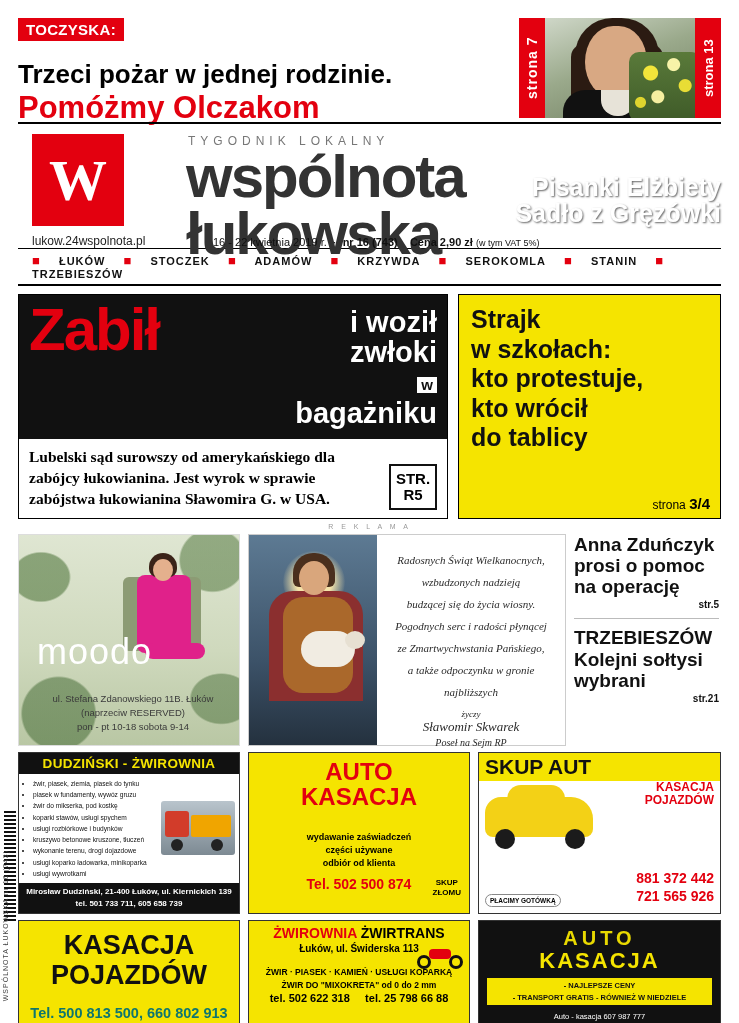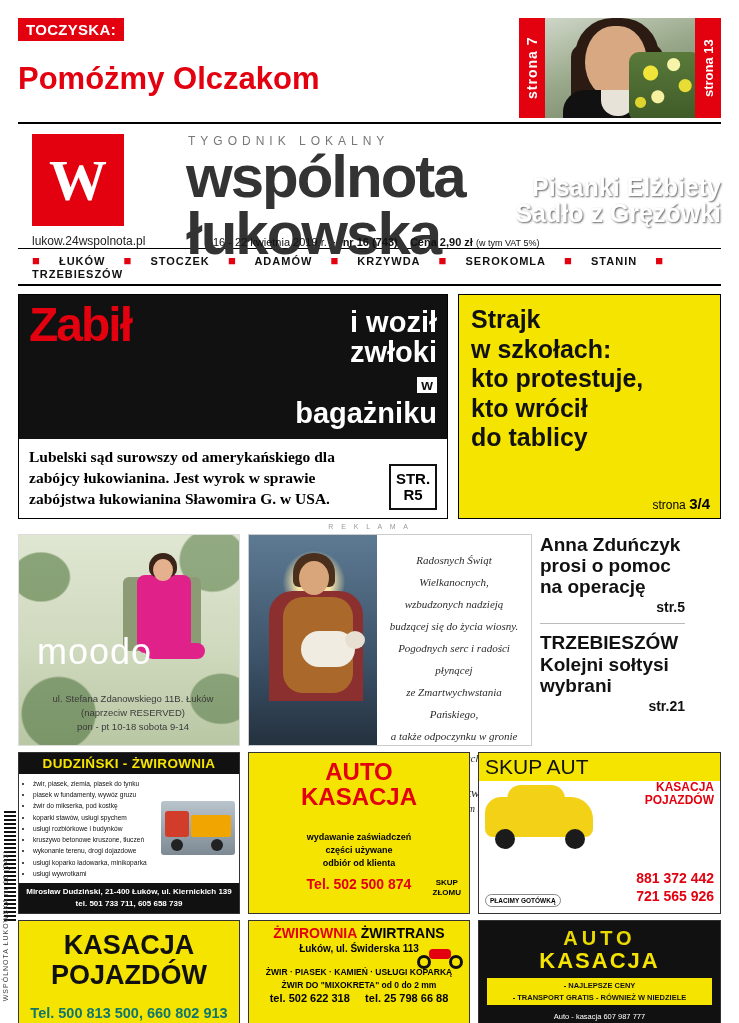--- a/index.html
+++ b/index.html
@@ -103,21 +103,21 @@
     border-top:1px solid #000; border-bottom:2px solid #000; margin-top:6px; padding:4px 14px;
     font-size:11px; font-weight:bold; letter-spacing:1px; color:#111;
   }
   .towns span { margin-right:14px; }
   .towns .dot { color:#e3000f; font-size:13px; }
 
   
   .lead { display:flex; gap:10px; margin-top:8px; }
   .lead-main { width:430px; border:1px solid #000; }
   .lead-top { background:#111; padding:8px 10px 10px 10px; display:flex; align-items:flex-start; }
-  .zabil { color:#e3000f; font-size:48px; font-weight:bold; line-height:0.9; letter-spacing:-2px; }
+  .zabil { color:#e3000f; font-size:60px; font-weight:bold; line-height:0.9; letter-spacing:-2px; }
   .lead-right-txt { color:#fff; font-size:29px; font-weight:bold; line-height:1.05; margin-left:8px; margin-top:4px; text-align:right; flex:1;}
   .lead-right-txt .wbox { display:inline-block; background:#fff; color:#111; font-size:15px; padding:0 4px; vertical-align:middle;}
   .lead-bottom { background:#fff; padding:8px 10px; display:flex; }
   .lead-bottom p { margin:0; font-size:15.5px; font-weight:bold; line-height:1.35; font-family:"Liberation Serif", serif; flex:1;}
   .str-r5 {
     width:48px; height:46px; border:2px solid #111; margin-left:8px; align-self:flex-end;
     font-weight:bold; font-size:15px; display:flex; flex-direction:column; align-items:center; justify-content:center;
     line-height:1.05;
   }
   .lead-side {
@@ -148,61 +148,61 @@
   .ad-moodo .model-hair { position:absolute; right:62px; top:18px; width:28px; height:24px; border-radius:14px 14px 8px 8px; background:#3a2318;}
   .ad-moodo .model-leg { position:absolute; right:34px; top:108px; width:60px; height:16px; background:#e0218a; border-radius:8px;}
   .ad-moodo .logo {
     position:absolute; left:18px; top:96px; font-size:36px; color:#fff; letter-spacing:1px;
     font-family:"Liberation Sans", sans-serif;
   }
   .ad-moodo .addr {
     position:absolute; left:0; right:0; bottom:10px; text-align:center; font-size:9.5px; color:#3a3a3a; line-height:1.5;margin-left:8px;
   }
   .ad-easter {
-    width:284px; height:212px; border:1px solid #ccc; display:flex; background:#fff;
+    width:318px; height:212px; border:1px solid #ccc; display:flex; background:#fff;
   }
   .ad-easter .pic {
     width:128px; background:linear-gradient(180deg,#5d7a93 0%,#3c5268 60%,#24313e 100%); position:relative; overflow:hidden;
   }
   .ad-easter .halo { position:absolute; left:34px; top:16px; width:62px; height:62px; border-radius:50%; background:radial-gradient(circle,#f4e2a8 0 40%,rgba(244,226,168,0) 72%); }
   .ad-easter .head { position:absolute; left:50px; top:26px; width:30px; height:34px; border-radius:50%; background:#d9a67c;}
   .ad-easter .hair { position:absolute; left:44px; top:18px; width:42px; height:34px; border-radius:20px 20px 6px 6px; background:#4a2f1d;}
   .ad-easter .robe { position:absolute; left:20px; top:56px; width:94px; height:110px; background:#8b2f2f; border-radius:24px 24px 0 0;}
   .ad-easter .sash { position:absolute; left:34px; top:62px; width:70px; height:96px; background:#c9a227; opacity:.5; border-radius:20px;}
   .ad-easter .lamb { position:absolute; left:52px; top:96px; width:54px; height:36px; background:#f1ece2; border-radius:18px;}
   .ad-easter .lambhead { position:absolute; left:96px; top:96px; width:20px; height:18px; background:#e7e0d2; border-radius:50%;}
   .ad-easter .txt { flex:1; padding:14px 10px; text-align:center; color:#2a2a2a; font-family:"Liberation Serif", serif; }
   .ad-easter .txt .l { font-size:11px; line-height:2.0; font-style:italic; }
   .ad-easter .txt .sign { font-size:13px; margin-top:0; font-style:italic;}
   .ad-easter .txt .role { font-size:10px; margin-top:2px; font-style:italic;}
   .ad-easter .txt .zyczy { font-size:9px; margin-top:6px; font-style:italic;}
   .side-news { width:145px; }
   .side-news h3 { margin:0; font-size:19px; font-weight:bold; line-height:1.12; color:#111; }
-  .side-news .str { text-align:right; font-weight:bold; font-size:14px; color:#111; margin-top:2px;}
+  .side-news .str { text-align:right; font-weight:bold; font-size:10px; color:#111; margin-top:2px;}
   .side-news hr { border:none; border-top:1px solid #bbb; margin:8px 0; }
 
   
   .row2 { display:flex; gap:8px; margin-top:6px; }
   .ad-dud { width:222px; border:1px solid #333; }
   .ad-dud .hdr { background:#111; color:#f5e400; font-weight:bold; font-size:13.5px; text-align:center; padding:3px 0; letter-spacing:.3px;}
   .ad-dud .body { display:flex; padding:4px; background:#fff; }
   .ad-dud ul { margin:0; padding-left:10px; font-size:6.6px; line-height:1.72; color:#111; flex:1; }
   .ad-dud .truck { width:74px; height:54px; background:linear-gradient(180deg,#b9c4cc,#7d8a93); position:relative; align-self:center; border-radius:3px;}
   .ad-dud .truck .cab { position:absolute; left:4px; top:10px; width:24px; height:26px; background:#d23c2a; border-radius:3px;}
   .ad-dud .truck .bed { position:absolute; left:30px; top:14px; width:40px; height:22px; background:#f0a500; border-radius:2px;}
   .ad-dud .truck .w1 { position:absolute; left:10px; bottom:4px; width:12px; height:12px; border-radius:50%; background:#222;}
   .ad-dud .truck .w2 { position:absolute; right:12px; bottom:4px; width:12px; height:12px; border-radius:50%; background:#222;}
   .ad-dud .foot { background:#111; color:#fff; text-align:center; font-size:8px; font-weight:bold; padding:3px 0; line-height:1.5;}
   .ad-kasacja { width:222px; background:#f5e400; border:1px solid #333; text-align:center; padding:6px 6px 4px; position:relative;}
   .ad-kasacja .t1 { font-size:24px; font-weight:bold; color:#e3000f; line-height:1.05; }
   .ad-kasacja .t2 { font-size:9px; font-weight:bold; margin-top:22px; line-height:1.45;}
   .ad-kasacja .tel { font-size:14px; font-weight:bold; color:#e3000f; margin-top:6px;}
   .ad-kasacja .skup { position:absolute; right:8px; bottom:16px; font-size:8px; font-weight:bold; line-height:1.2; text-align:center;}
   .ad-skup { flex:1; border:1px solid #333; background:#fff; position:relative; overflow:hidden;}
-  .ad-skup .hdr { background:#f5e400; color:#111; font-weight:normal; font-size:21px; padding:2px 6px; }
+  .ad-skup .hdr { background:#f5e400; color:#111; font-weight:bold; font-size:21px; padding:2px 6px; }
   .ad-skup .sub { position:absolute; right:6px; top:28px; color:#e3000f; font-weight:bold; font-size:12px; text-align:right; line-height:1.1;}
   .ad-skup .car { position:absolute; left:6px; top:44px; width:108px; height:40px; background:#f3d116; border-radius:16px 22px 8px 8px;}
   .ad-skup .car:after { content:""; position:absolute; left:22px; top:-12px; width:58px; height:20px; background:#f3d116; border-radius:14px 14px 0 0;}
   .ad-skup .wh1 { position:absolute; left:16px; top:76px; width:20px; height:20px; border-radius:50%; background:#1b1b1b;}
   .ad-skup .wh2 { position:absolute; left:86px; top:76px; width:20px; height:20px; border-radius:50%; background:#1b1b1b;}
   .ad-skup .hand { position:absolute; left:6px; bottom:6px; background:#fff; border:1px solid #888; font-size:6.5px; padding:2px 4px; border-radius:8px; font-weight:bold;}
   .ad-skup .phones { position:absolute; right:6px; bottom:8px; color:#e3000f; font-weight:bold; font-size:14px; text-align:right; line-height:1.3;}
 
   
   .row3 { display:flex; gap:8px; margin-top:6px; }
@@ -233,20 +233,21 @@
     background:repeating-linear-gradient(0deg,#111 0 2px,#fff 2px 4px); }
 </style>
 </head>
 <body>
 
 <div class="page">
 
   <div class="topbanner">
     <div class="tb-left">
       <div class="tb-badge">TOCZYSKA:</div>
+      <div class="tb-l1">Trzeci pożar w jednej rodzinie.</div>
       <div class="tb-l2">Pomóżmy Olczakom</div>
     </div>
     <div class="tb-strona">strona 7</div>
     <div class="tb-photo">
       <div class="hair2"></div>
       <div class="hair3"></div>
       <div class="hair"></div>
       <div class="face"></div>
       <div class="body"></div>
       <div class="collar"></div>

